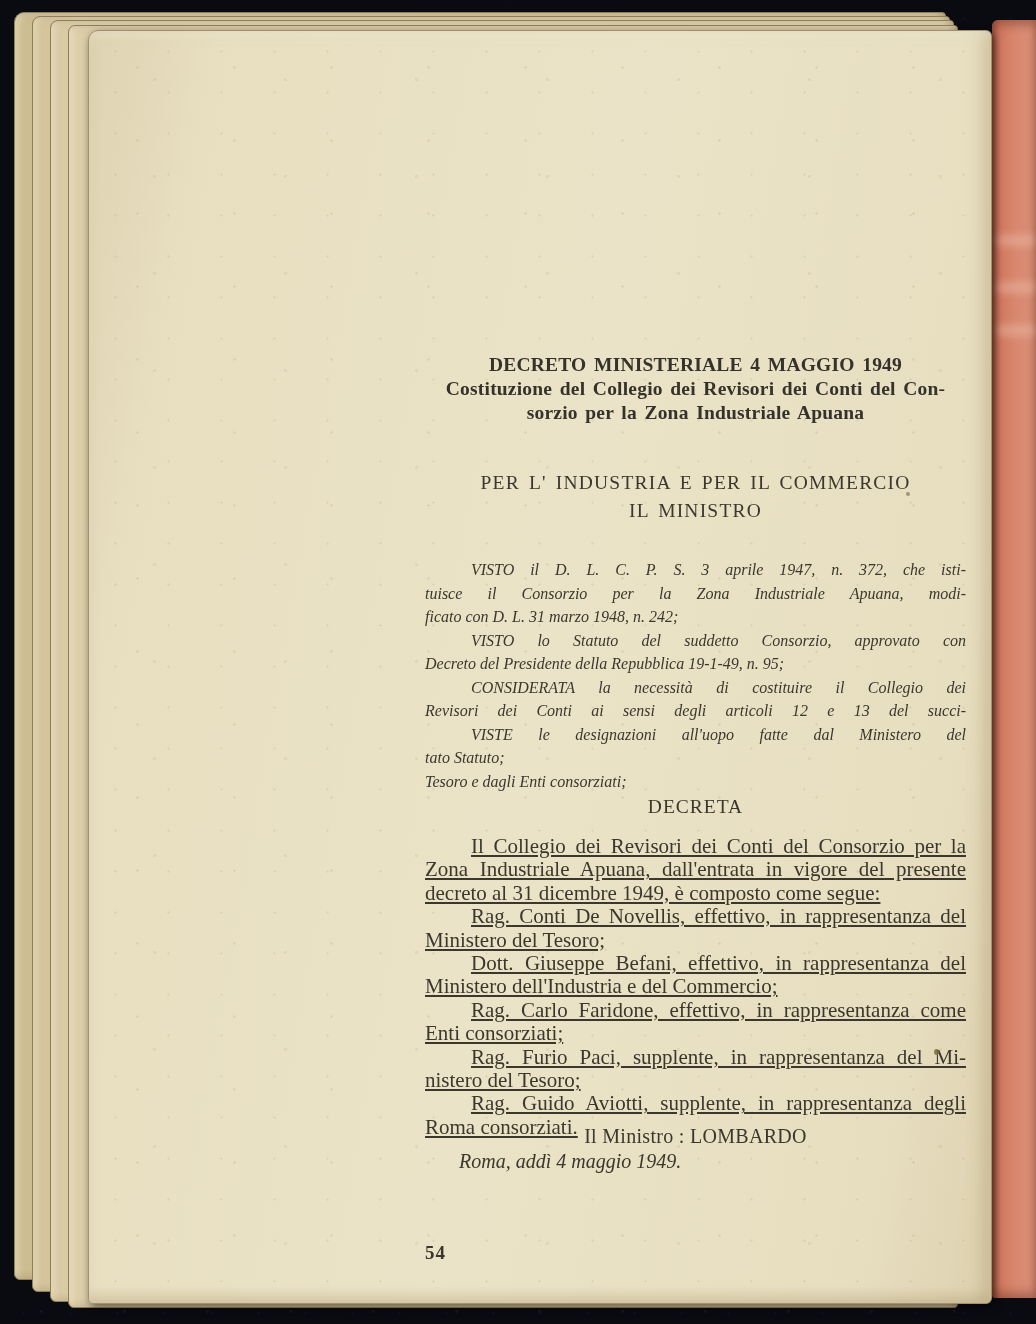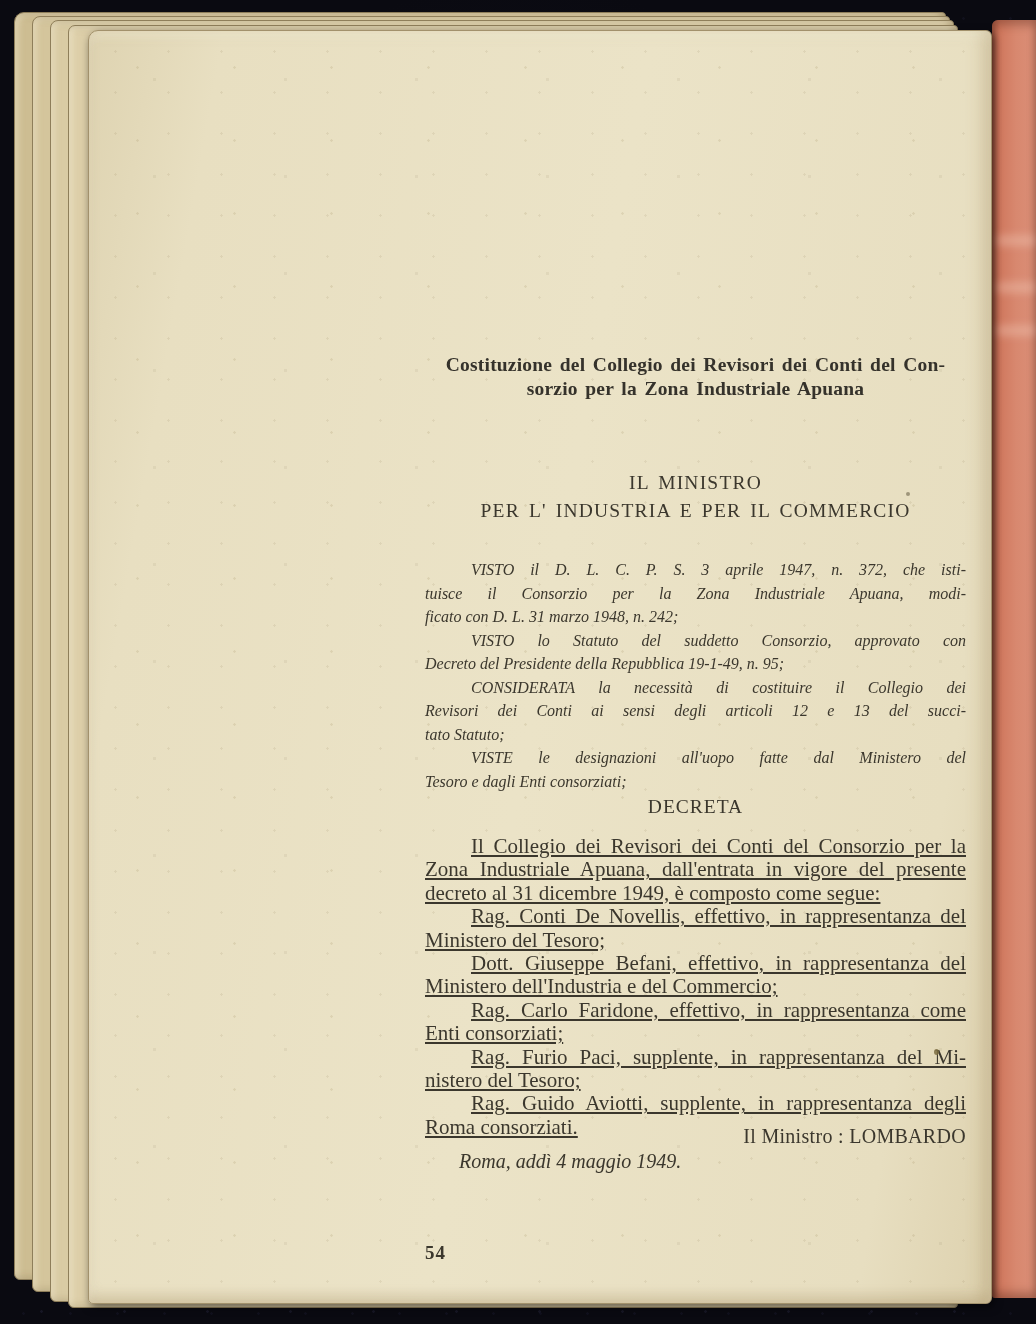--- a/index.html
+++ b/index.html
@@ -45,21 +45,21 @@
   .tcol{position:absolute;left:336px;width:541px;}
   .heading{top:322px;text-align:center;font-weight:bold;font-size:19.5px;line-height:24px;color:#35322b;word-spacing:2.5px;letter-spacing:.2px;}
   .heading div{white-space:nowrap;}
   .authority{top:438px;text-align:center;font-size:19.5px;line-height:27.5px;letter-spacing:1.2px;word-spacing:3px;}
   .preamble{top:527px;font-style:italic;font-size:16px;line-height:23.5px;}
   .decreta{top:765px;text-align:center;font-size:19.5px;letter-spacing:1px;}
   .bodytxt{top:804px;font-size:21px;line-height:23.4px;text-decoration:underline;}
   .line{text-align:justify;text-align-last:justify;}
   .line.short{text-align:left;text-align-last:left;}
   .line.ind{text-indent:46px;}
-  .signature{top:1094px;text-align:right;font-size:20px;letter-spacing:.3px;}
+  .signature{top:1094px;text-align:center;font-size:20px;letter-spacing:.3px;}
   .dateline{top:1119px;font-style:italic;font-size:20px;text-indent:34px;}
   .pagenum{top:1190px;font-size:19px;font-weight:bold;letter-spacing:1px;margin-top:21px;}
   .speck{position:absolute;border-radius:50%;}
   .speck.a{left:845px;top:1018px;width:5px;height:6px;background:#7c6d42;opacity:.85;}
   .speck.b{left:817px;top:461px;width:4px;height:4px;background:#8b8268;opacity:.8;}
 </style>
 </head>
 <body>
 
 <div class="backdrop"></div>
@@ -71,39 +71,40 @@
 
 <div class="pink">
   <div class="ghost" style="top:215px"></div>
   <div class="ghost" style="top:262px"></div>
   <div class="ghost" style="top:305px"></div>
 </div>
 
 <div class="sheet">
 
   <div class="tcol heading">
+    <div>DECRETO MINISTERIALE 4 MAGGIO 1949</div>
     <div>Costituzione del Collegio dei Revisori dei Conti del Con-</div>
     <div>sorzio per la Zona Industriale Apuana</div>
   </div>
 
   <div class="tcol authority">
+    <div>PER L' INDUSTRIA E PER IL COMMERCIO</div>
     <div>IL MINISTRO</div>
-    <div>PER L' INDUSTRIA E PER IL COMMERCIO</div>
   </div>
 
   <div class="tcol preamble">
     <div class="line ind">VISTO il D. L. C. P. S. 3 aprile 1947, n. 372, che isti-</div>
     <div class="line">tuisce il Consorzio per la Zona Industriale Apuana, modi-</div>
     <div class="line short">ficato con D. L. 31 marzo 1948, n. 242;</div>
     <div class="line ind">VISTO lo Statuto del suddetto Consorzio, approvato con</div>
     <div class="line short">Decreto del Presidente della Repubblica 19-1-49, n. 95;</div>
     <div class="line ind">CONSIDERATA la necessità di costituire il Collegio dei</div>
     <div class="line">Revisori dei Conti ai sensi degli articoli 12 e 13 del succi-</div>
+    <div class="line ind">VISTE le designazioni all'uopo fatte dal Ministero del</div>
     <div class="line short">tato Statuto;</div>
-    <div class="line ind">VISTE le designazioni all'uopo fatte dal Ministero del</div>
     <div class="line short">Tesoro e dagli Enti consorziati;</div>
   </div>
 
   <div class="tcol decreta">DECRETA</div>
 
   <div class="tcol bodytxt">
     <div class="line ind">Il Collegio dei Revisori dei Conti del Consorzio per la</div>
     <div class="line">Zona Industriale Apuana, dall'entrata in vigore del presente</div>
     <div class="line short">decreto al 31 dicembre 1949, è composto come segue:</div>
     <div class="line ind">Rag. Conti De Novellis, effettivo, in rappresentanza del</div>

